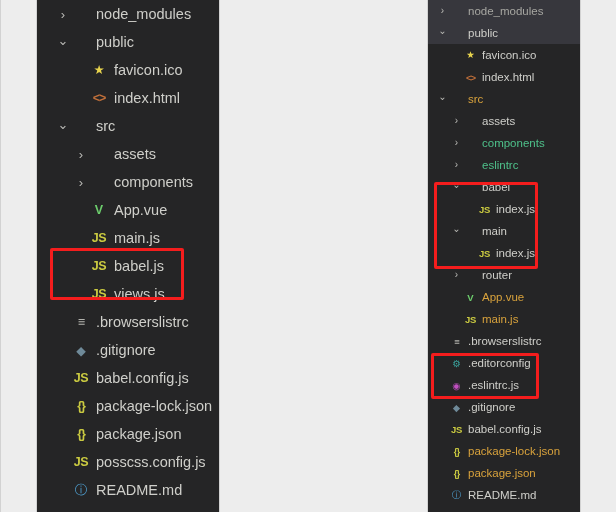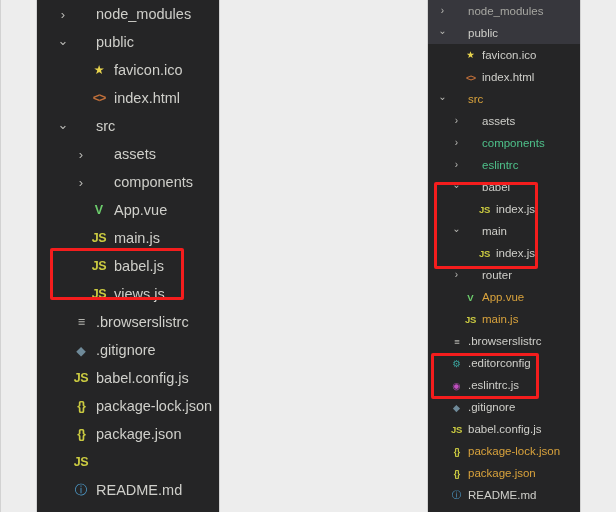--- a/index.html
+++ b/index.html
@@ -188,20 +188,21 @@
           <span class="lbl c-white">package-lock.json</span>
         </div>
         <div class="row" style="padding-left: 18px;">
           <span class="chev none"></span>
           <span class="ic ic-json">{}</span>
           <span class="lbl c-white">package.json</span>
         </div>
         <div class="row" style="padding-left: 18px;">
           <span class="chev none"></span>
           <span class="ic ic-js">JS</span>
+          <span class="lbl c-white">posscss.config.js</span>
         </div>
         <div class="row" style="padding-left: 18px;">
           <span class="chev none"></span>
           <span class="ic ic-md">ⓘ</span>
           <span class="lbl c-white">README.md</span>
         </div>
       </div>
     <div id="left-boxes">
         <div class="redbox" style="left: 13px; top: 248px; width: 134px; height: 52px;"></div>
       </div>

